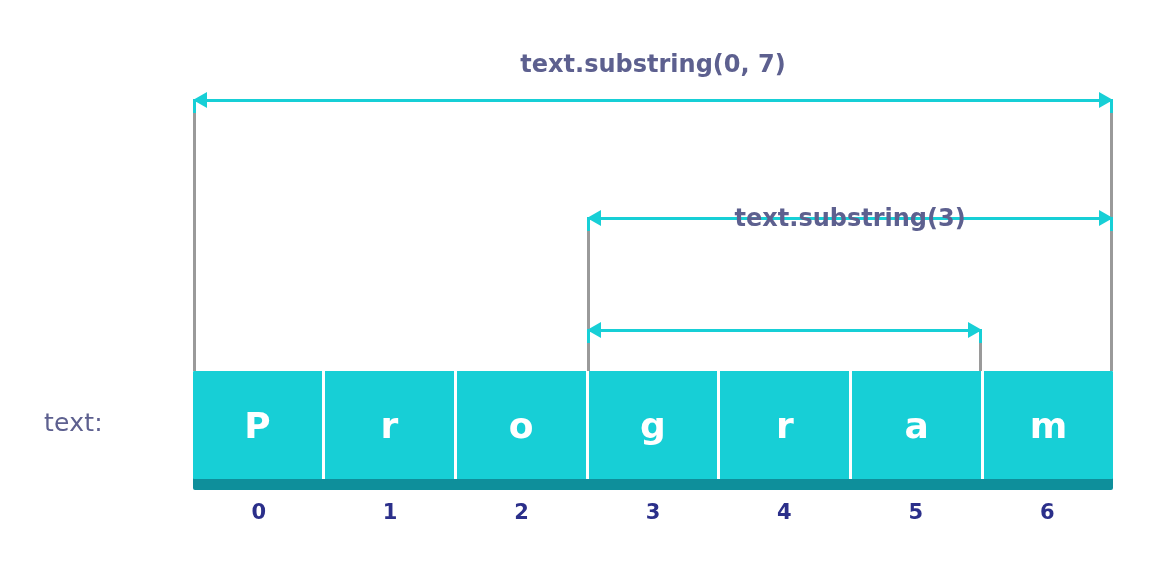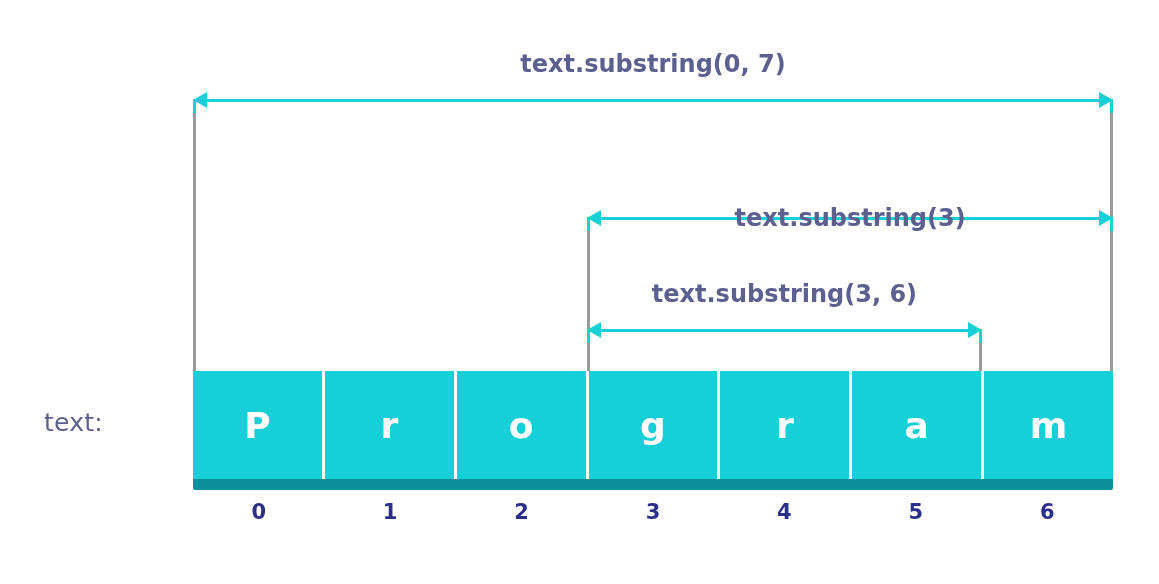--- a/index.html
+++ b/index.html
@@ -149,21 +149,20 @@
   </div>
   <div class="bracket-label" id="bracket-1-label" style="left: 587.286px; width: 525.714px; top: 168px; margin-top: 36px;">text.substring(3)</div>
 
   <div class="bracket" id="bracket-2" style="left: 587.286px; top: 329px; width: 394.286px; height: 42px;">
     <div class="hline" style="width: 394.286px;"></div>
     <div class="arrow left"></div>
     <div class="arrow right"></div>
     <div class="vline teal-tip" id="bracket-2-v0" style="left: 0px; top: 0px; height: 42px;"></div>
     <div class="vline teal-tip" id="bracket-2-v1" style="left: 391.286px; top: 0px; height: 42px;"></div>
   </div>
-  <div class="bracket-label" id="bracket-2-label" style="left: 587.286px; width: 394.286px; top: 280px;">text.substring(3, 6)</div>
 
   <div class="string-shadow"></div>
   <div class="string-row" id="string-row">
       <div class="cell">P</div>
       <div class="cell">r</div>
       <div class="cell">o</div>
       <div class="cell">g</div>
       <div class="cell">r</div>
       <div class="cell">a</div>
       <div class="cell">m</div>

